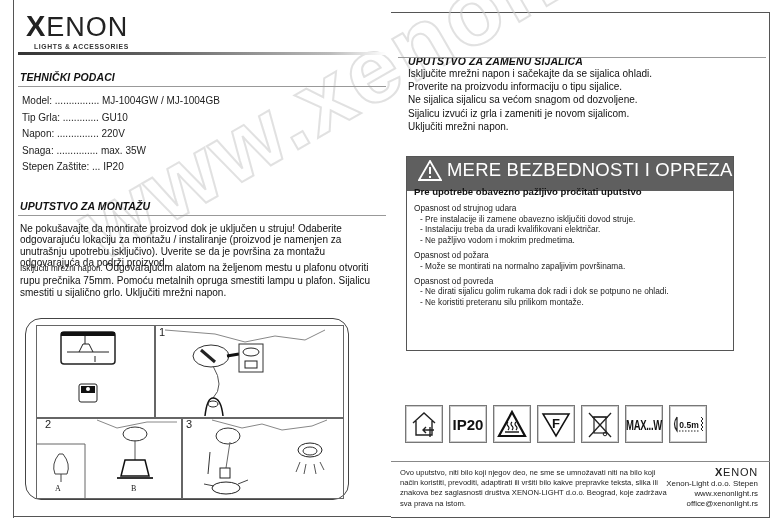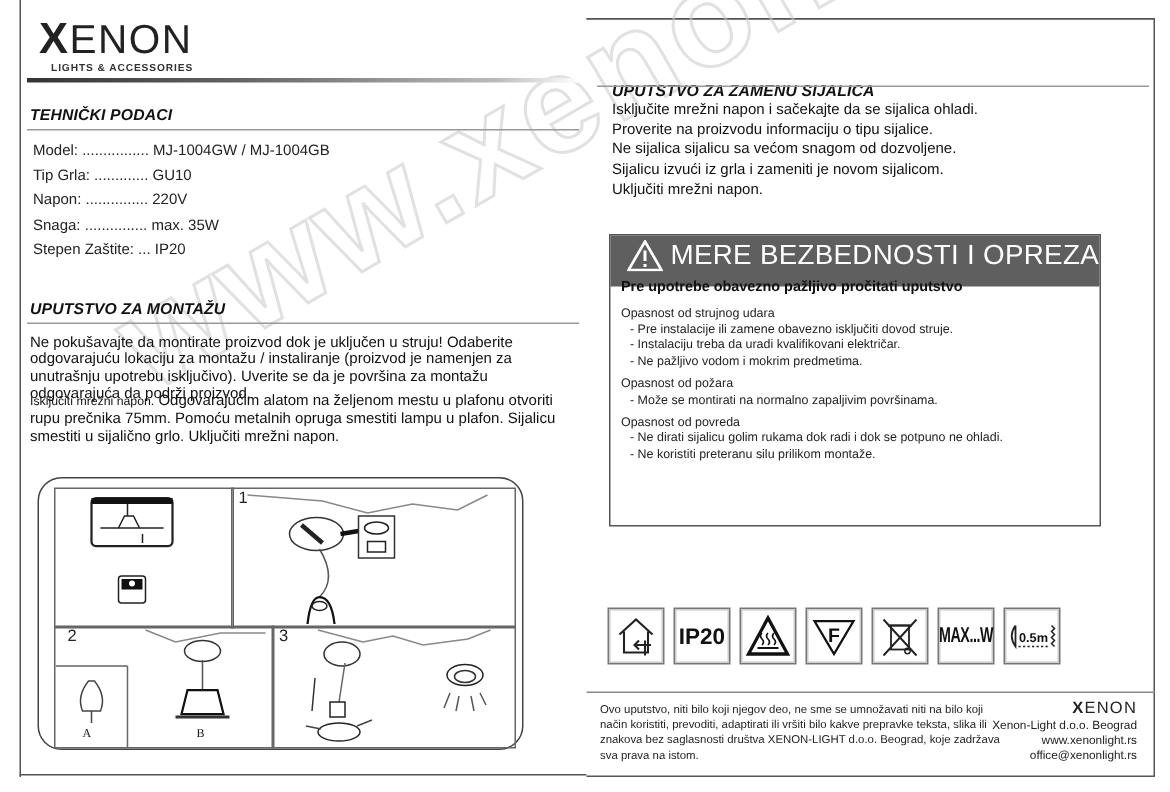--- a/index.html
+++ b/index.html
@@ -241,16 +241,16 @@
         <line x1="8" y1="22" x2="29" y2="22" stroke="#222" stroke-dasharray="1.5 1.5"></line>
         <path d="M30 8 L32 10 L30 12 L32 14 L30 16 L32 18 L30 20 L32 22" fill="none" stroke="#222"></path>
       </svg>
   </div>
 </div>
 
 <div class="abs" id="foot-rule"></div>
 <div class="abs" id="legal">Ovo uputstvo, niti bilo koji njegov deo, ne sme se umnožavati niti na bilo koji način koristiti, prevoditi, adaptirati ili vršiti bilo kakve prepravke teksta, slika ili znakova bez saglasnosti društva XENON-LIGHT d.o.o. Beograd, koje zadržava sva prava na istom.</div>
 <div class="abs" id="company">
   <div class="mini"><b>X</b><span>ENON</span></div>
-  <div>Xenon-Light d.o.o. Beograd</div>
+  <div>Xenon-Light d.o.o. Stepen</div>
   <div>www.xenonlight.rs</div>
   <div>office@xenonlight.rs</div>
 </div>
 
 </body></html>

